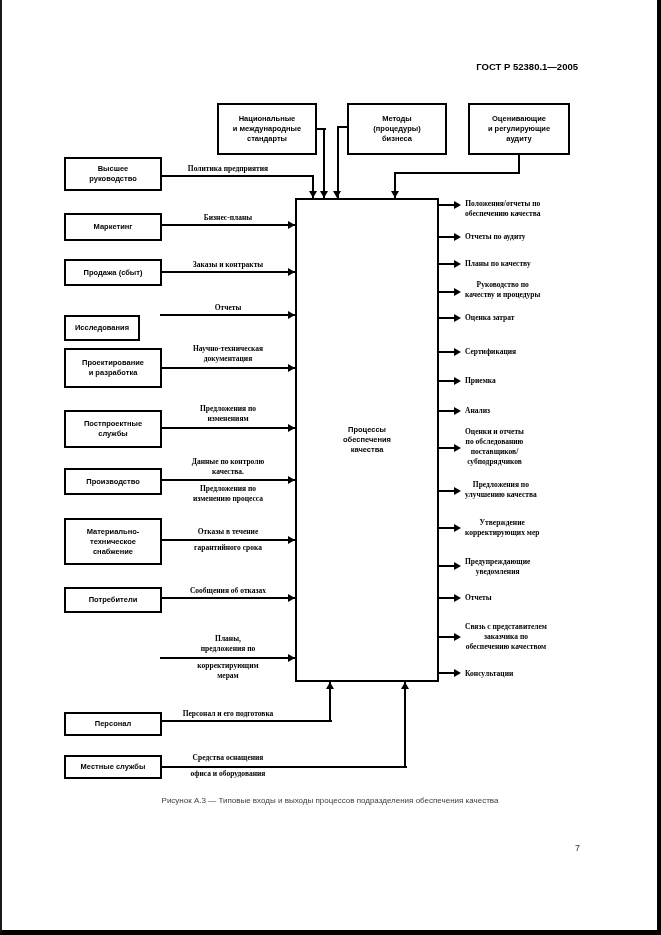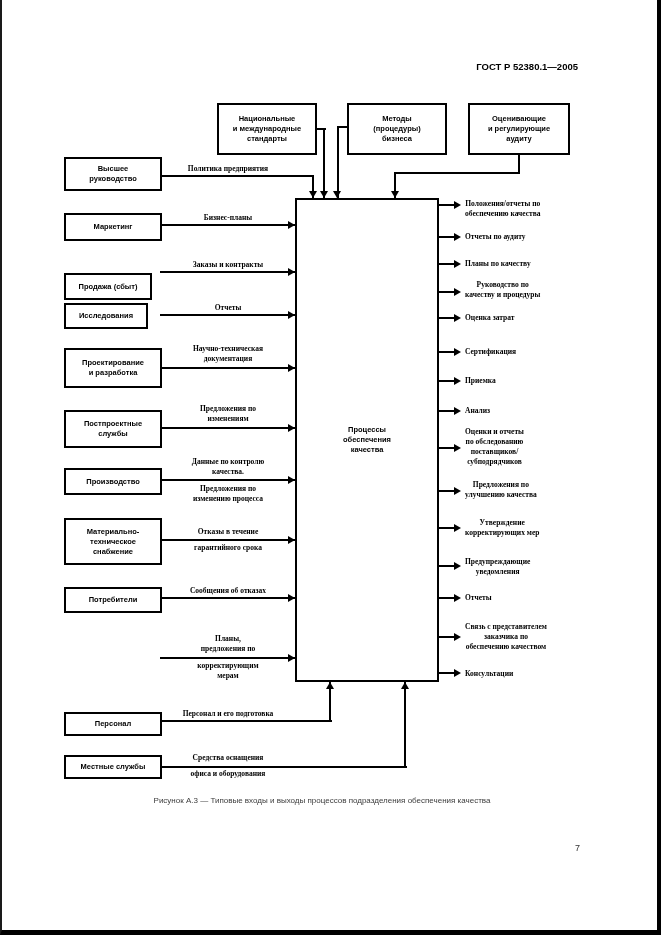--- a/index.html
+++ b/index.html
@@ -28,21 +28,21 @@
     position:absolute;font-weight:bold;font-size:7.5px;line-height:10px;
     text-align:center;white-space:pre-line;
   }
   .ilab{left:163px;width:126px;font-family:Liberation Serif, serif;}
   .olab{left:463px;transform:translateY(-50%);font-family:Liberation Serif, serif;}
   .ar{position:absolute;width:0;height:0;}
   .ar.r{border-top:4px solid transparent;border-bottom:4px solid transparent;border-left:7px solid #000;}
   .ar.d{border-left:4px solid transparent;border-right:4px solid transparent;border-top:7px solid #000;}
   .ar.u{border-left:4px solid transparent;border-right:4px solid transparent;border-bottom:7px solid #000;}
   .doc-header{position:absolute;right:79px;top:61px;font-size:9.5px;font-weight:bold;}
-  .caption{position:absolute;left:0;top:796px;width:640px;text-align:center;font-size:8px;color:#3c3c3c;}
+  .caption{position:absolute;left:8px;top:796px;width:640px;text-align:center;font-size:8px;color:#3c3c3c;}
   .pagenum{position:absolute;left:573px;top:843px;font-size:9px;color:#333;}
 </style>
 </head>
 <body>
 
 <div id="page">
 
   <div class="doc-header">ГОСТ Р 52380.1—2005</div>
 
   <div class="box" style="left:215px;top:103px;width:100px;height:52px">Национальные
@@ -77,26 +77,26 @@
   <div class="hline" style="left:158px;top:175px;width:154px"></div>
   <div class="vline" style="left:310px;top:175px;height:23px"></div>
   <div class="ar d" style="left:307px;top:191px"></div>
   <div class="lab ilab" style="top:164px">Политика предприятия</div>
 
   <div class="box" style="left:62px;top:213px;width:98px;height:28px">Маркетинг</div>
   <div class="hline" style="left:158px;top:224px;width:135px"></div>
   <div class="ar r" style="left:286px;top:221px"></div>
   <div class="lab ilab" style="top:213px">Бизнес-планы</div>
 
-  <div class="box" style="left:62px;top:273px;width:88px;height:27px">Продажа (сбыт)</div>
+  <div class="box" style="left:62px;top:259px;width:98px;height:27px">Продажа (сбыт)</div>
   <div class="hline" style="left:158px;top:271px;width:135px"></div>
   <div class="ar r" style="left:286px;top:268px"></div>
   <div class="lab ilab" style="top:260px">Заказы и контракты</div>
 
-  <div class="box" style="left:62px;top:303px;width:84px;height:26px">Исследования</div>
+  <div class="box" style="left:62px;top:315px;width:76px;height:26px">Исследования</div>
   <div class="hline" style="left:158px;top:314px;width:135px"></div>
   <div class="ar r" style="left:286px;top:311px"></div>
   <div class="lab ilab" style="top:303px">Отчеты</div>
 
   <div class="box" style="left:62px;top:348px;width:98px;height:40px">Проектирование
 и разработка</div>
   <div class="hline" style="left:158px;top:367px;width:135px"></div>
   <div class="ar r" style="left:286px;top:364px"></div>
   <div class="lab ilab" style="top:344px">Научно-техническая
 документация</div>

